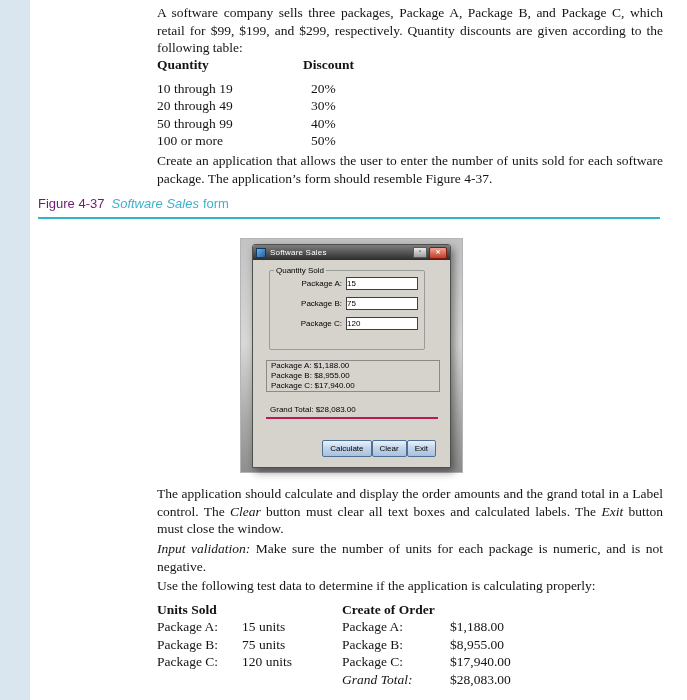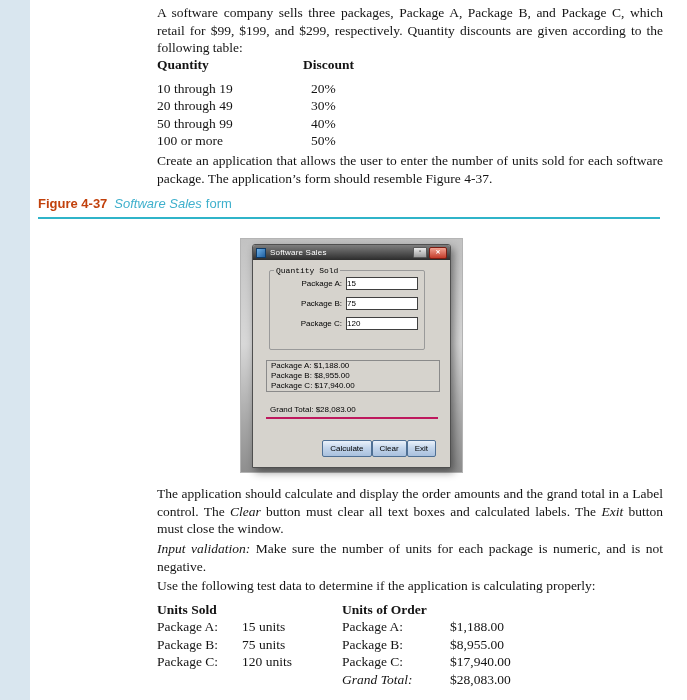--- a/index.html
+++ b/index.html
@@ -17,21 +17,21 @@
 
   
   .discount { position:absolute; left:157px; top:56px; font-size:13.5px; }
   .discount .grid { display:grid; grid-template-columns:146px 80px; }
   .discount .hdr { font-weight:bold; padding-bottom:6px; }
   .discount .cell { line-height:17.5px; }
   .discount .pct { padding-left:8px; }
 
   
   .figcap { position:absolute; left:38px; top:196px; font-family:"Liberation Sans", sans-serif; font-size:13px; }
-  .fig-label { color:#c2410c; font-weight:bold; }
+  .fig-label { color:#701a75; font-weight:normal; }
   .fig-title { color:#3fb0cc; font-style:italic; margin-left:7px; }
   .fig-suffix { color:#3fb0cc; margin-left:4px; }
   .rule { position:absolute; left:38px; top:217px; width:622px; height:2px; background:#2fb4c9; }
 
   
   .shot { position:absolute; left:240px; top:238px; width:221px; height:233px;
           background:linear-gradient(180deg,#c2c2c2 0%,#d8d8d8 45%,#a6a6a6 80%,#8f8f8f 100%);
           border:1px solid #b5b5b5; }
   .win { position:absolute; left:11px; top:5px; width:197px; height:222px; background:#d6d3cd;
          border:1px solid #4f4f4f; border-radius:3px 3px 0 0; box-shadow:3px 4px 8px rgba(0,0,0,0.45);
@@ -42,21 +42,21 @@
   .win-title { color:#ffffff; font-size:8px; margin-left:4px; letter-spacing:0.2px; }
   .winbtns { margin-left:auto; display:flex; gap:2px; align-items:center; }
   .btn-min { width:12px; height:9px; background:linear-gradient(#ececec,#9d9d9d); border:1px solid #5a5a5a;
              border-radius:1px; color:#222; font-size:6px; line-height:7px; text-align:center; }
   .btn-close { width:16px; height:10px; background:linear-gradient(#f3a392,#c23b2a); border:1px solid #7c1d12;
                border-radius:2px; color:#fff; font-size:6px; line-height:9px; text-align:center; font-weight:bold; }
   .client { position:relative; height:206px; font-size:8px; color:#000; }
 
   .groupbox { position:absolute; left:16px; top:6px; width:150px; height:80px;
               border:1px solid #9a9a9a; margin:0; padding:2px 4px 0 0; border-radius:2px; }
-  .groupbox legend { font-size:8px; margin-left:4px; padding:0 2px;font-family:Liberation Mono, monospace; }
+  .groupbox legend { font-size:8px; margin-left:4px; padding:0 2px; }
   .frow { display:flex; align-items:center; justify-content:flex-end; margin:0 2px 7px 0; height:13px; }
   .frow label { margin-right:4px; }
   .frow input { width:70px; height:11px; font-size:8px; font-family:"Liberation Sans", sans-serif;
                 border:1px solid #404040; padding:0 0; background:#ffffff; }
 
   .results { position:absolute; left:13px; top:100px; width:164px; border:1px solid #8a8a8a;
              padding:0 4px; line-height:10px; background:#d6d3cd; }
   .grand { position:absolute; left:13px; top:143px; width:164px; padding:2px 4px 3px;
            border-bottom:2px solid #be185d; }
 
@@ -155,21 +155,21 @@
   <div class="para validation">
     <span class="it">Input validation:</span><span> Make sure the number of units for each package is numeric, and is not negative.</span>
   </div>
 
   <div class="para testintro">Use the following test data to determine if the application is calculating properly:</div>
 
   <div class="testtable">
     <div class="grid">
       <div class="cell hdr">Units Sold</div>
       <div class="cell hdr"></div>
-      <div class="cell hdr">Units of Order</div>
+      <div class="cell hdr">Create of Order</div>
       <div class="cell hdr"></div>
 
       <div class="cell">Package A:</div>
       <div class="cell">15 units</div>
       <div class="cell">Package A:</div>
       <div class="cell">$1,188.00</div>
 
       <div class="cell">Package B:</div>
       <div class="cell">75 units</div>
       <div class="cell">Package B:</div>

